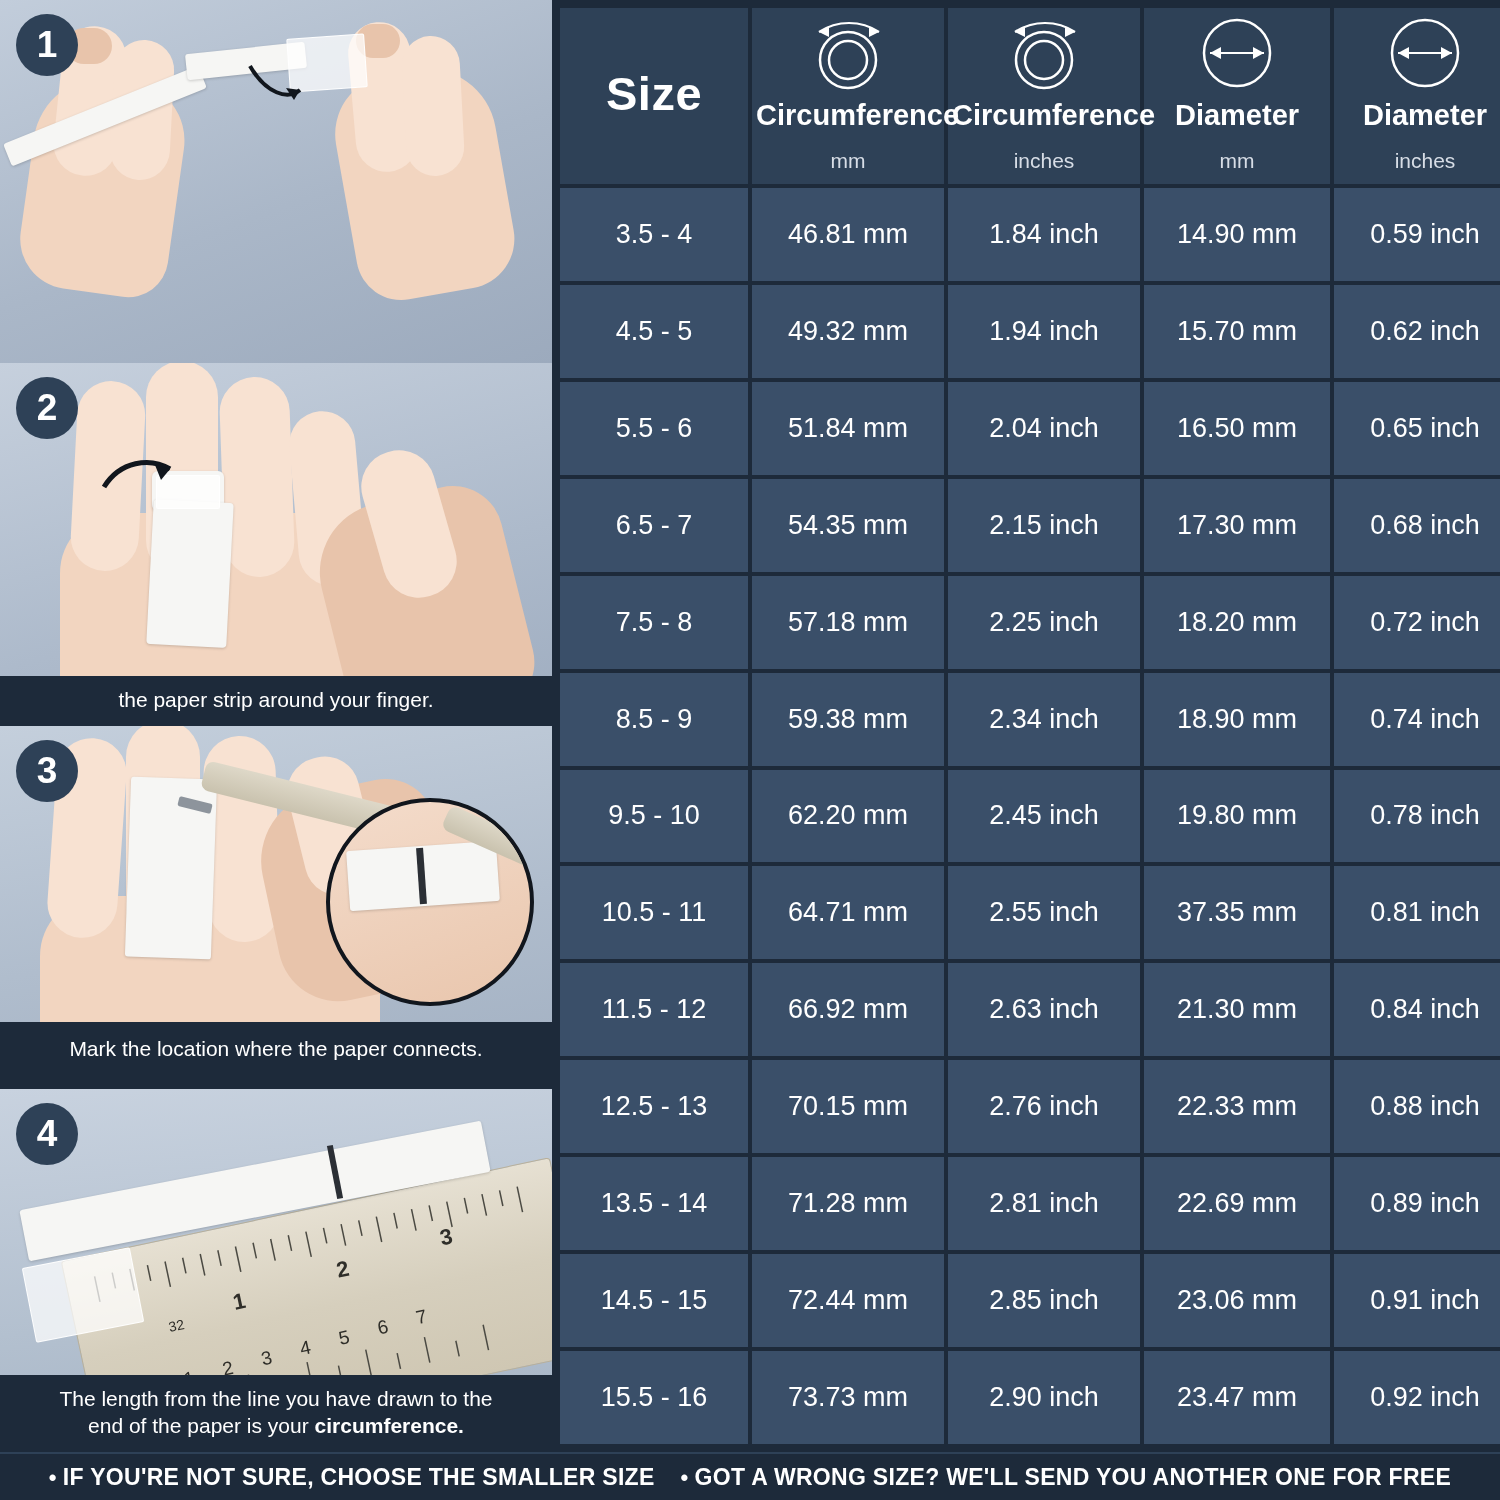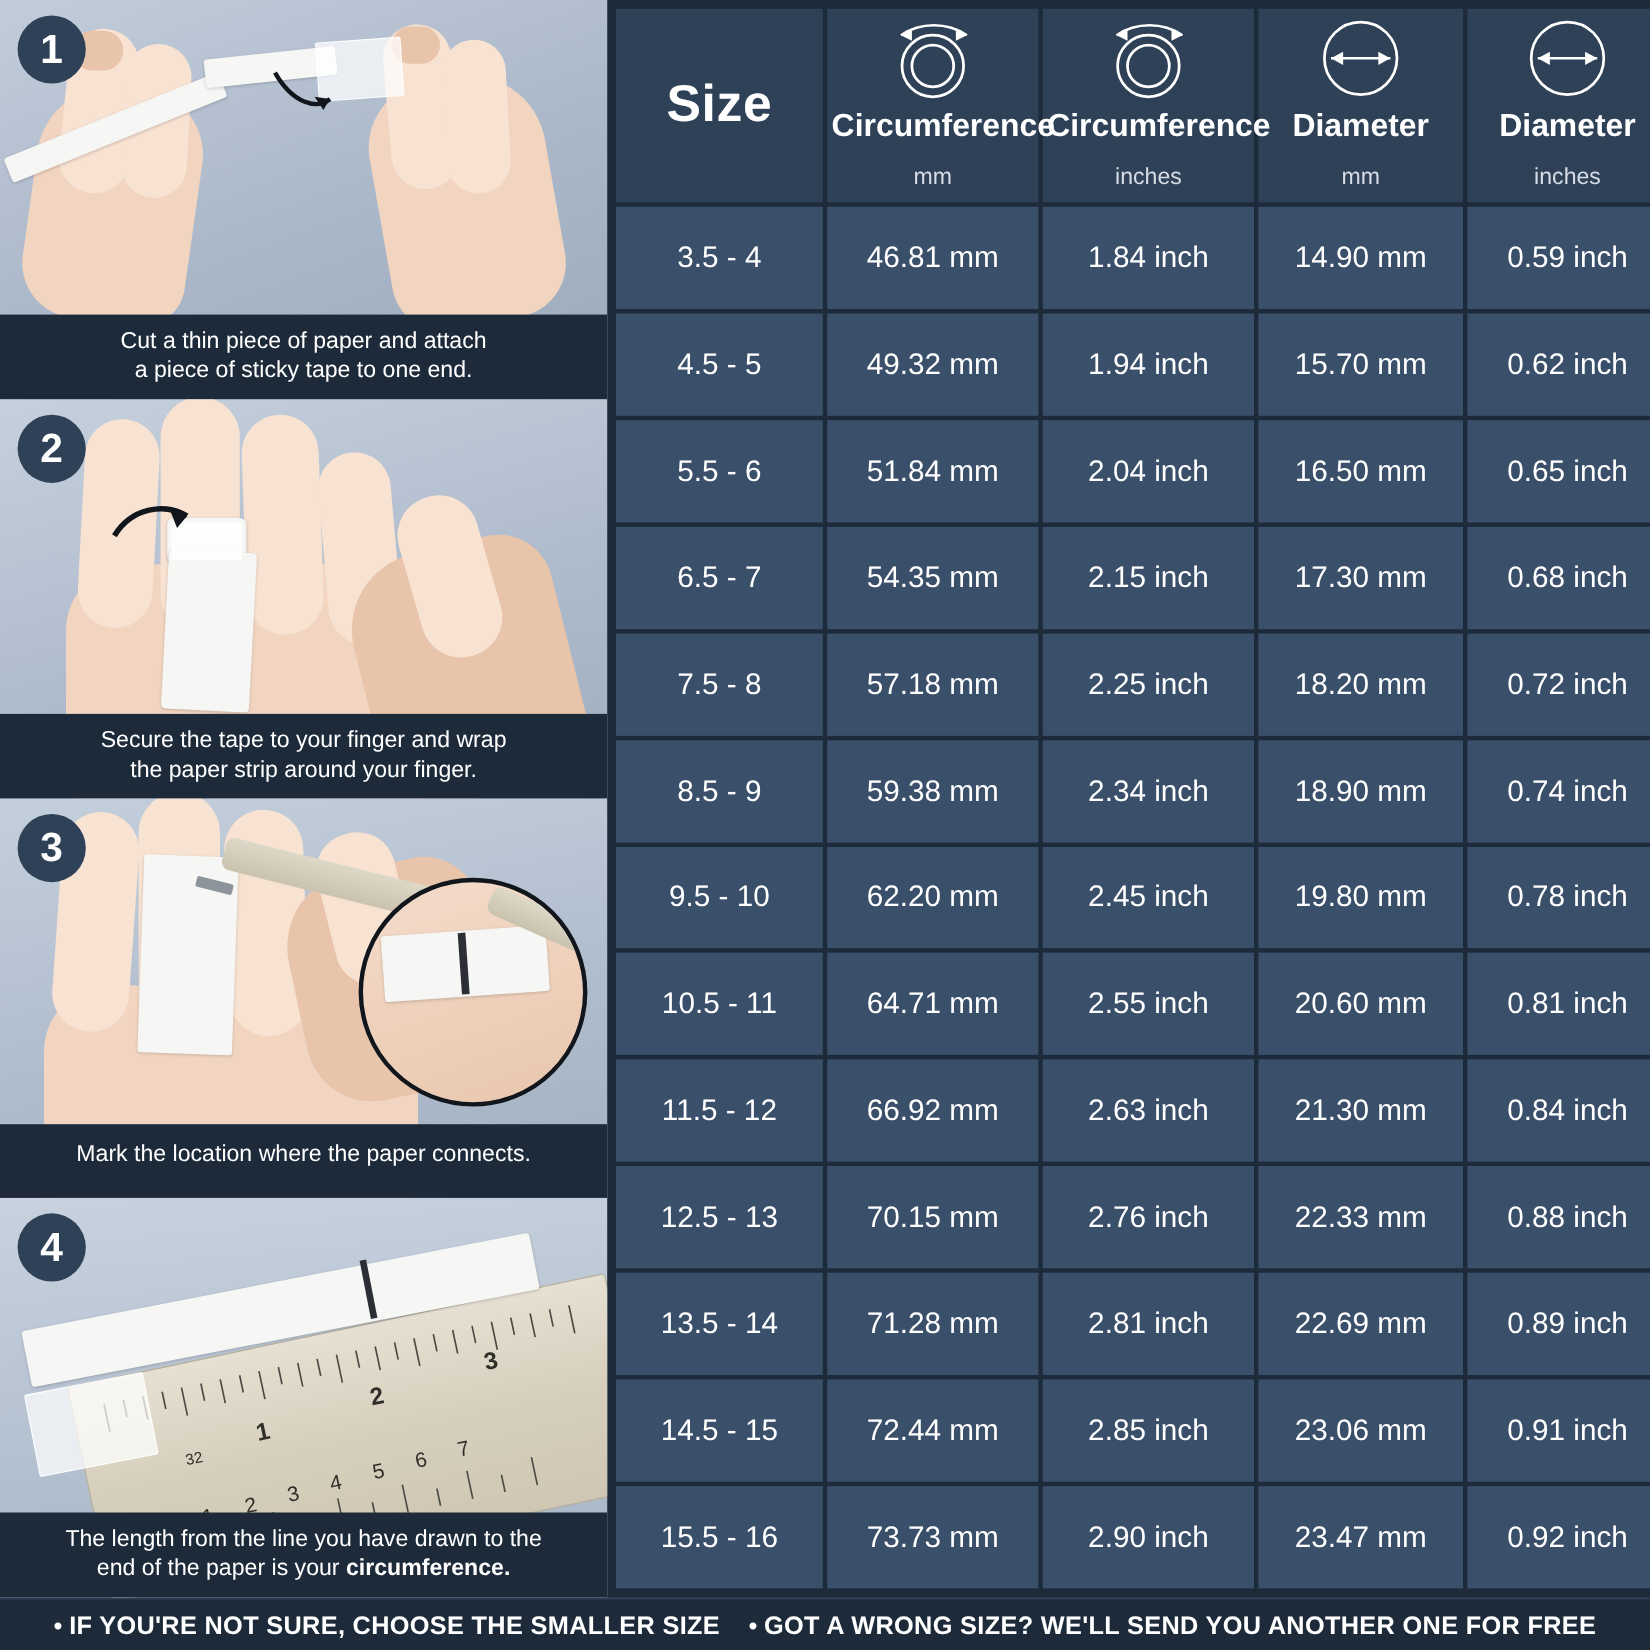--- a/index.html
+++ b/index.html
@@ -212,24 +212,20 @@
           <div class="paper" style="left:186px;top:48px;width:120px;height:26px;transform:rotate(-6deg);"></div>
 
           <div class="tape" style="left:288px;top:36px;width:78px;height:54px;transform:rotate(-4deg);"></div>
 
           <svg style="position:absolute;left:244px;top:60px;" width="62" height="52" viewBox="0 0 62 52">
             <path d="M6 6 C22 34, 44 40, 56 30" stroke="#11161d" stroke-width="4" fill="none"></path>
             <path d="M56 30 l-14 -2 l8 12 z" fill="#11161d"></path>
           </svg>
         </div>
         <div class="step-num">1</div>
-        <div class="caption">
-          <div>Cut a thin piece of paper and attach</div>
-          <div>a piece of sticky tape to one end.</div>
-        </div>
       </div>
 
       <div class="step">
         <div class="photo photo-2">
 
           <div class="skin" style="left:60px;top:150px;width:330px;height:230px;border-radius:60px 70px 40px 40px;"></div>
           <div class="skin l" style="left:74px;top:18px;width:68px;height:190px;border-radius:34px;transform:rotate(3deg);"></div>
           <div class="skin l" style="left:146px;top:-2px;width:72px;height:215px;border-radius:36px;"></div>
           <div class="skin l" style="left:222px;top:14px;width:70px;height:200px;border-radius:35px;transform:rotate(-2deg);"></div>
           <div class="skin l" style="left:294px;top:48px;width:66px;height:175px;border-radius:33px;transform:rotate(-5deg);"></div>
@@ -241,21 +237,20 @@
           <div class="paper" style="left:150px;top:138px;width:80px;height:145px;border-radius:4px;transform:rotate(3deg);"></div>
           <div class="tape" style="left:156px;top:112px;width:64px;height:34px;"></div>
 
           <svg style="position:absolute;left:100px;top:90px;" width="78" height="48" viewBox="0 0 78 48">
             <path d="M4 34 C20 8, 50 4, 70 16" stroke="#11161d" stroke-width="5" fill="none"></path>
             <path d="M70 16 l-15 -4 l6 15 z" fill="#11161d"></path>
           </svg>
         </div>
         <div class="step-num">2</div>
         <div class="caption">
-          <div>Secure the tape to your finger and wrap</div>
           <div>the paper strip around your finger.</div>
         </div>
       </div>
 
       <div class="step">
         <div class="photo photo-3">
           <div class="skin" style="left:40px;top:170px;width:340px;height:230px;border-radius:60px 70px 40px 40px;"></div>
           <div class="skin l" style="left:52px;top:12px;width:70px;height:200px;border-radius:35px;transform:rotate(4deg);"></div>
           <div class="skin l" style="left:126px;top:-6px;width:74px;height:222px;border-radius:37px;"></div>
           <div class="skin l" style="left:206px;top:10px;width:72px;height:206px;border-radius:36px;transform:rotate(-2deg);"></div>
@@ -467,21 +462,21 @@
             <td class="cell-size">9.5 - 10</td>
             <td>62.20 mm</td>
             <td>2.45 inch</td>
             <td>19.80 mm</td>
             <td>0.78 inch</td>
           </tr>
           <tr>
             <td class="cell-size">10.5 - 11</td>
             <td>64.71 mm</td>
             <td>2.55 inch</td>
-            <td>20.60 mm</td>
+            <td>37.35 mm</td>
             <td>0.81 inch</td>
           </tr>
           <tr>
             <td class="cell-size">11.5 - 12</td>
             <td>66.92 mm</td>
             <td>2.63 inch</td>
             <td>21.30 mm</td>
             <td>0.84 inch</td>
           </tr>
           <tr>

